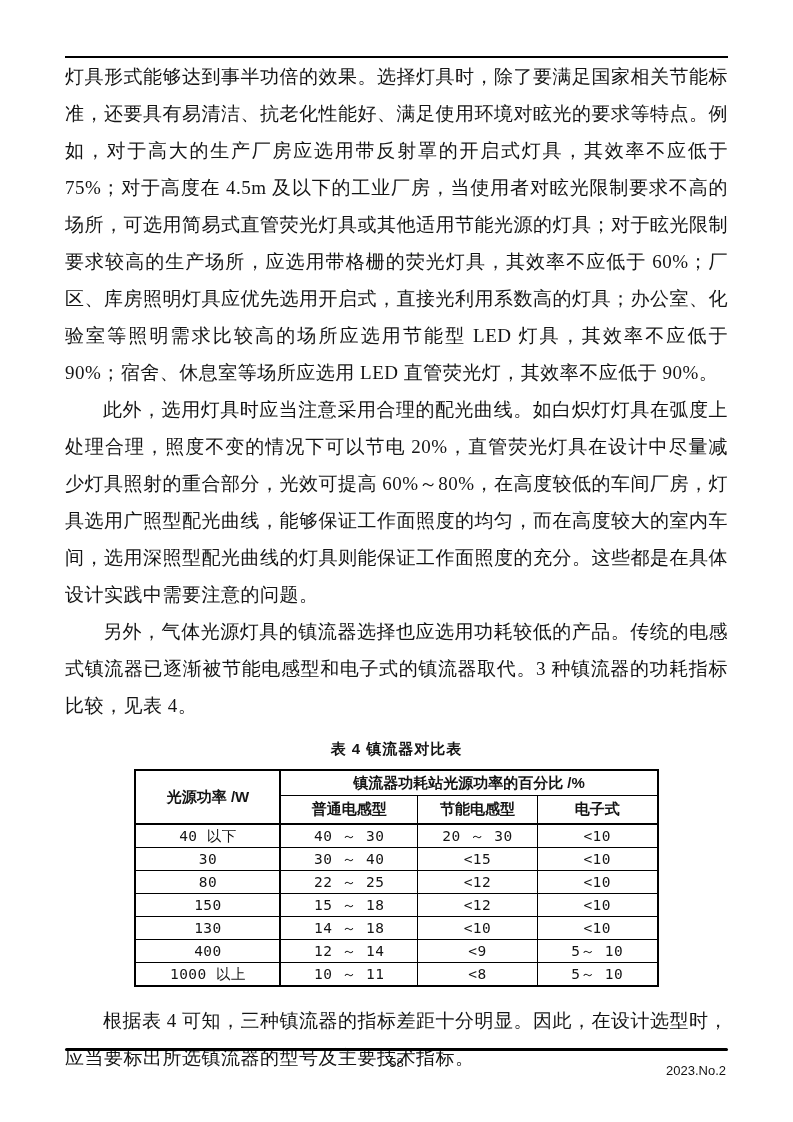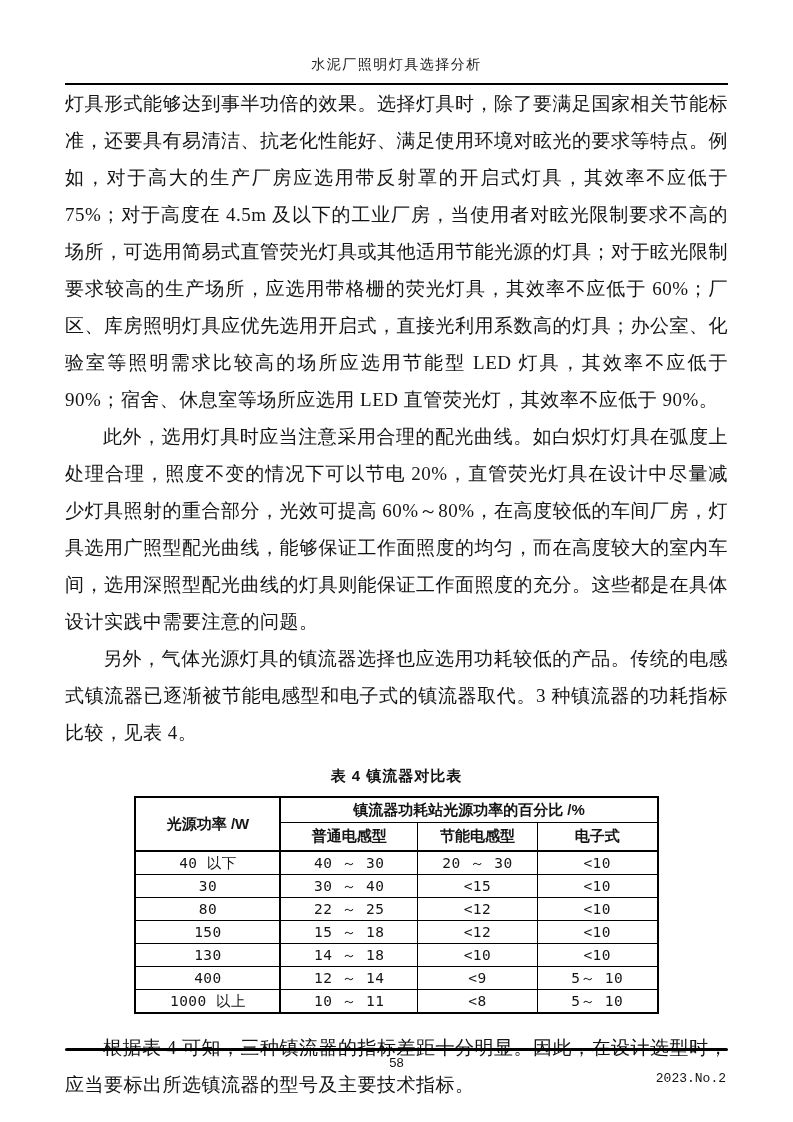--- a/index.html
+++ b/index.html
@@ -93,29 +93,28 @@
     border-radius: 2px;
   }
   .footer-row {
     position: relative;
     margin-top: 4px;
     font-family: "Liberation Sans", "DejaVu Sans", sans-serif;
     font-size: 13px;
     color: #111;
   }
   .page-number { display: block; text-align: center; }
-  .issue { position: absolute; right: 2px; top: 16px; font-family: Liberation Mono, monospace; }
+  .issue { position: absolute; right: 2px; top: 8px; }
 </style>
 </head>
 <body>
 
 <div class="page">
   <div class="content">
 
-    <div class="running-head">水泥厂照明灯具选择分析</div>
     <div class="header-rule"></div>
 
     <p class="body-para">灯具形式能够达到事半功倍的效果。选择灯具时，除了要满足国家相关节能标准，还要具有易清洁、抗老化性能好、满足使用环境对眩光的要求等特点。例如，对于高大的生产厂房应选用带反射罩的开启式灯具，其效率不应低于 75%；对于高度在 4.5m 及以下的工业厂房，当使用者对眩光限制要求不高的场所，可选用简易式直管荧光灯具或其他适用节能光源的灯具；对于眩光限制要求较高的生产场所，应选用带格栅的荧光灯具，其效率不应低于 60%；厂区、库房照明灯具应优先选用开启式，直接光利用系数高的灯具；办公室、化验室等照明需求比较高的场所应选用节能型 LED 灯具，其效率不应低于 90%；宿舍、休息室等场所应选用 LED 直管荧光灯，其效率不应低于 90%。</p>
     <p class="body-para indent">此外，选用灯具时应当注意采用合理的配光曲线。如白炽灯灯具在弧度上处理合理，照度不变的情况下可以节电 20%，直管荧光灯具在设计中尽量减少灯具照射的重合部分，光效可提高 60%～80%，在高度较低的车间厂房，灯具选用广照型配光曲线，能够保证工作面照度的均匀，而在高度较大的室内车间，选用深照型配光曲线的灯具则能保证工作面照度的充分。这些都是在具体设计实践中需要注意的问题。</p>
     <p class="body-para indent">另外，气体光源灯具的镇流器选择也应选用功耗较低的产品。传统的电感式镇流器已逐渐被节能电感型和电子式的镇流器取代。3 种镇流器的功耗指标比较，见表 4。</p>
 
     <div class="table-caption">表 4  镇流器对比表</div>
 
     <table class="ballast">
       <colgroup>

